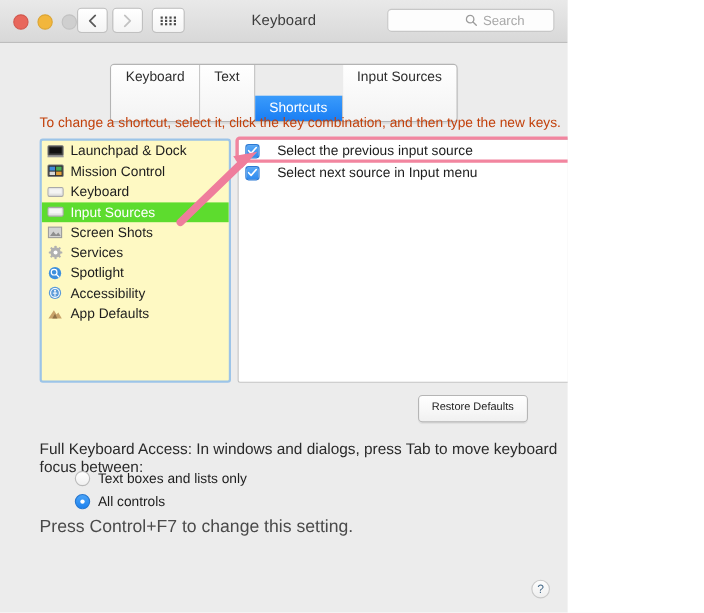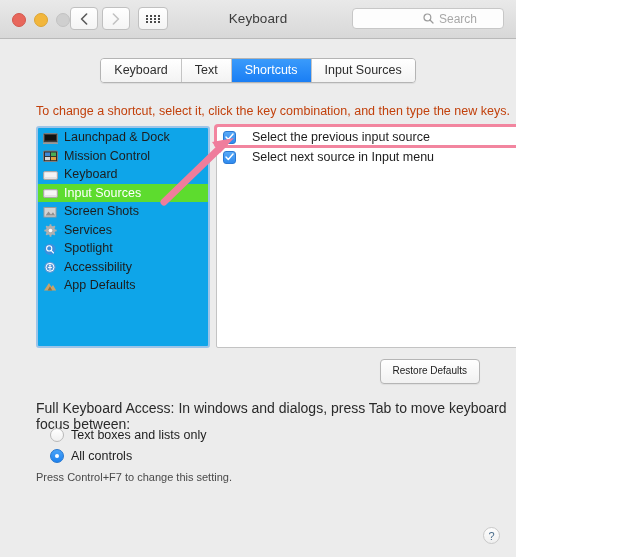--- a/index.html
+++ b/index.html
@@ -140,20 +140,21 @@
     color: #2e2e2e;
     background: linear-gradient(to bottom, #ffffff, #f3f3f3);
     border-right: 1px solid #c4c4c4;
     line-height: 16px;
     white-space: nowrap;
   }
   .tab:last-child { border-right: none; }
   .tab.active {
     background: linear-gradient(to bottom, #3a9bfb, #1a7ef4);
     color: #ffffff;
+    margin-top: 28px;
   }
 
   
   .hint {
     position: absolute;
     left: 36px;
     top: 104px;
     font-size: 12.5px;
     color: #c2410c;
   }
@@ -164,21 +165,21 @@
     top: 126px;
     width: 568px;
     height: 222px;
   }
 
   .sidebar {
     position: absolute;
     left: 0; top: 0;
     width: 174px;
     height: 222px;
-    background: #0ea5e9;
+    background: #fef9c3;
     border: 2px solid #9cc4e8;
     border-radius: 3px;
     box-sizing: border-box;
     overflow: hidden;
   }
   .srow {
     display: flex;
     align-items: center;
     height: 18.5px;
     padding-left: 5px;
@@ -281,21 +282,21 @@
 
   .fka-title {
     position: absolute;
     left: 36px;
     top: 400px;
     font-size: 14px;
     color: #2a2a2a;
   }
   .radios {
     position: absolute;
-    left: 50px;
+    left: 68px;
     top: 424px;
   }
   .rrow {
     display: flex;
     align-items: center;
     gap: 7px;
     height: 21px;
   }
   .radio {
     width: 14px;
@@ -322,21 +323,21 @@
     display: block;
   }
   .rrow .rlbl {
     font-size: 12.5px;
     color: #1d1d1d;
   }
   .footnote {
     position: absolute;
     left: 36px;
     top: 471px;
-    font-size: 11px;
+    font-size: 16px;
     color: #4a4a4a;
   }
   .helpbtn {
     position: absolute;
     right: 16px;
     bottom: 13px;
     width: 17px;
     height: 17px;
     border-radius: 50%;
     background: linear-gradient(to bottom, #fdfdfd, #efefef);

